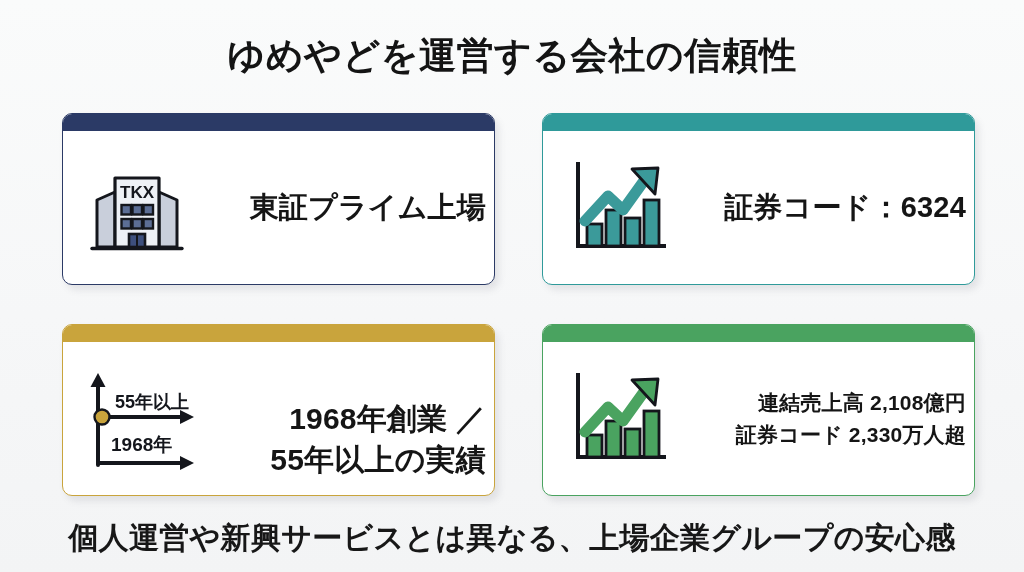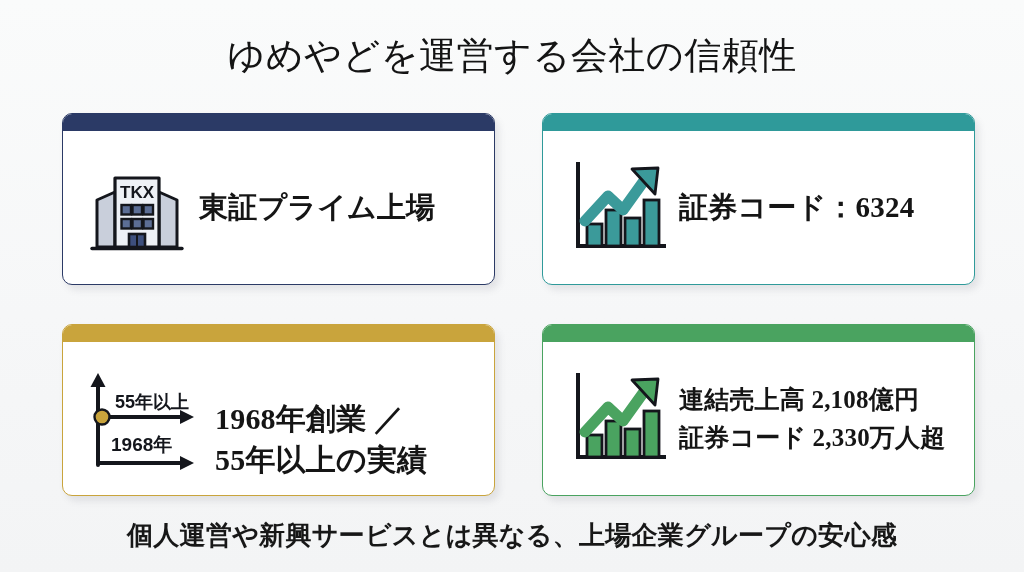--- a/index.html
+++ b/index.html
@@ -26,21 +26,21 @@
 
   
   .title {
     position: absolute;
     top: 33px;
     left: 0;
     width: 1024px;
     text-align: center;
     font-size: 37px;
     line-height: 46px;
-    font-weight: normal;
+    font-weight: bold;
     letter-spacing: 0.5px;
     color: #141414;
     white-space: nowrap;
   }
 
   
   .grid {
     position: absolute;
     top: 113px;
     left: 62px;
@@ -73,20 +73,21 @@
     height: 17px;
     background: var(--accent);
   }
 
   .card-body {
     display: flex;
     align-items: center;
     width: 100%;
     padding: 17px 8px 0 18px;
     box-sizing: border-box;
+    text-align: right;
   }
 
   .card-icon {
     flex: 0 0 auto;
     width: 112px;
     height: 112px;
     display: flex;
     align-items: center;
     justify-content: center;
   }
@@ -101,36 +102,36 @@
     color: #151515;
     letter-spacing: 0.2px;
     padding-left: 6px;
   }
 
   .card-text.two-line {
     font-size: 28px;
     line-height: 1.42;
   }
 
-  .card-text .line { display: block; white-space: nowrap; font-family: Liberation Serif, serif; }
+  .card-text .line { display: block; white-space: nowrap; }
 
   
   .card--founded .card-text { font-size: 30px; line-height: 1.38; margin-top: 41px; }
   .card--founded .card-icon { width: 128px; }
 
-  .card--revenue .card-text { font-size: 25px; line-height: 1.5; }
+  .card--revenue .card-text { font-size: 21px; line-height: 1.5; }
 
   
   .footer {
     position: absolute;
     left: 0;
     top: 518px;
     width: 1024px;
     text-align: center;
-    font-size: 26px;
+    font-size: 30px;
     font-weight: bold;
     color: #171717;
     letter-spacing: 0.3px;
     white-space: nowrap;
   }
 </style>
 </head>
 <body>
 
 <div class="slide">

